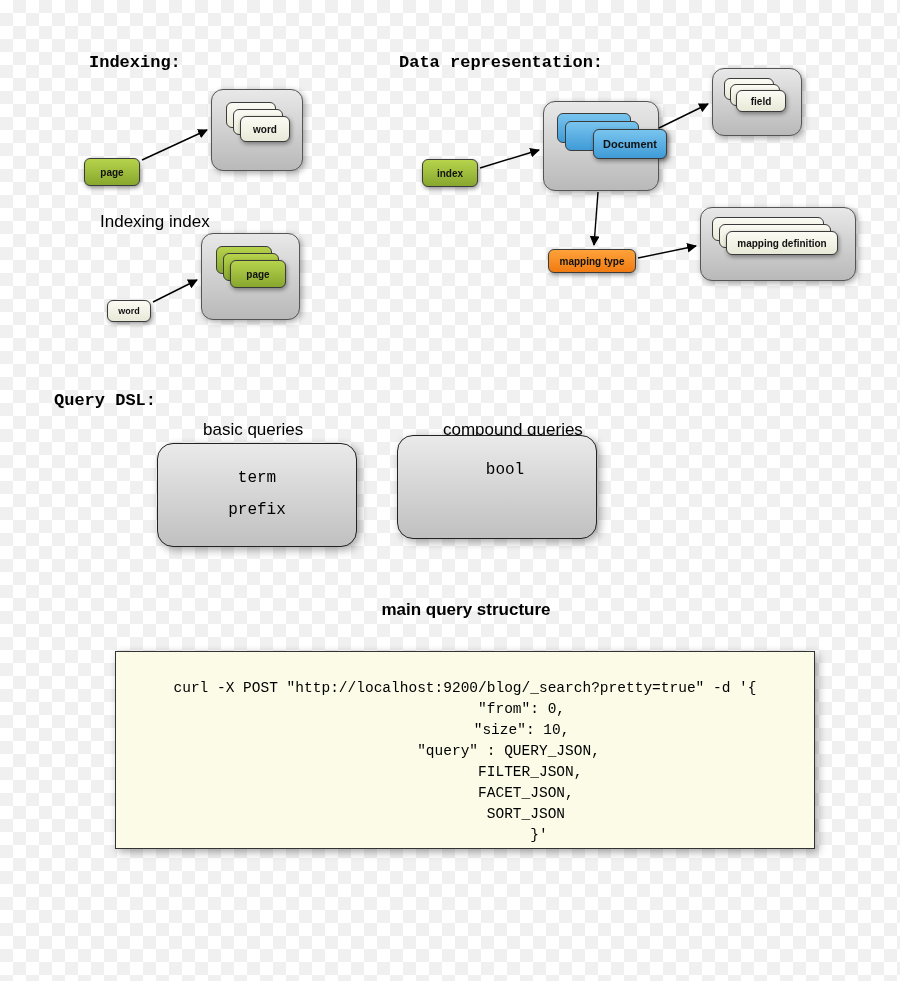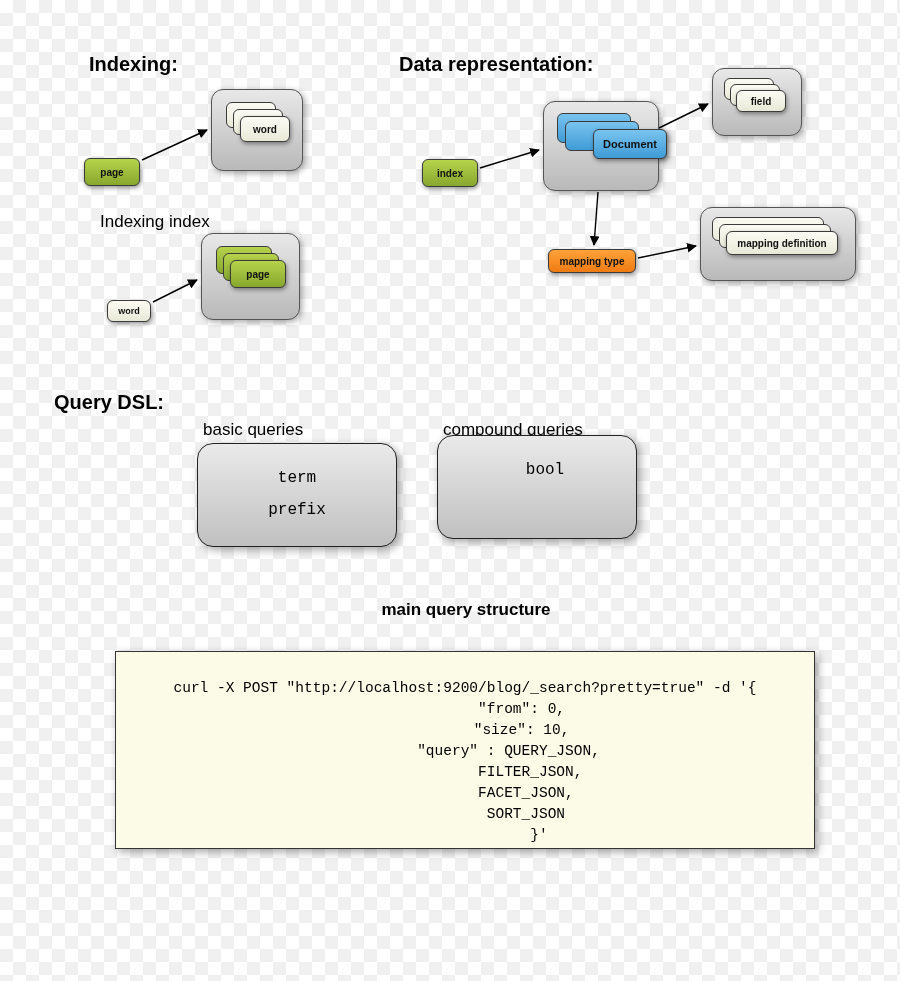--- a/index.html
+++ b/index.html
@@ -10,22 +10,23 @@
     font-family: Helvetica, Arial, sans-serif;
     background:
       repeating-conic-gradient(#f0f0f0 0% 25%, #ffffff 0% 50%) 0 0 / 26px 26px;
     position: relative;
     overflow: hidden;
   }
   .layer { position: absolute; }
 
   .heading {
     font-weight: bold;
-    font-size: 20px;
+    font-size: 17px;
     color: #000;
+    font-family: Liberation Mono, monospace;
   }
   .subheading {
     font-size: 17px;
     color: #000;
   }
   .centered-title {
     font-size: 17px;
     font-weight: bold;
     text-align: center;
     width: 100%;
@@ -77,21 +78,20 @@
     border: 1.5px solid #222;
     border-radius: 16px;
     background: linear-gradient(#eaeaea, #c0c0c0);
     filter: drop-shadow(3px 3px 4px rgba(0,0,0,0.35));
     font-family: "Courier New", monospace;
     font-size: 16px;
     text-align: center;
     box-sizing: border-box;
     padding-top: 18px;
     line-height: 2;
-    margin-left: 40px;
   }
 
   
   .codeblock {
     position: absolute;
     border: 1px solid #333;
     background: #fbfbe7;
     filter: drop-shadow(3px 3px 4px rgba(0,0,0,0.35));
     font-family: "Courier New", monospace;
     font-size: 14.5px;

